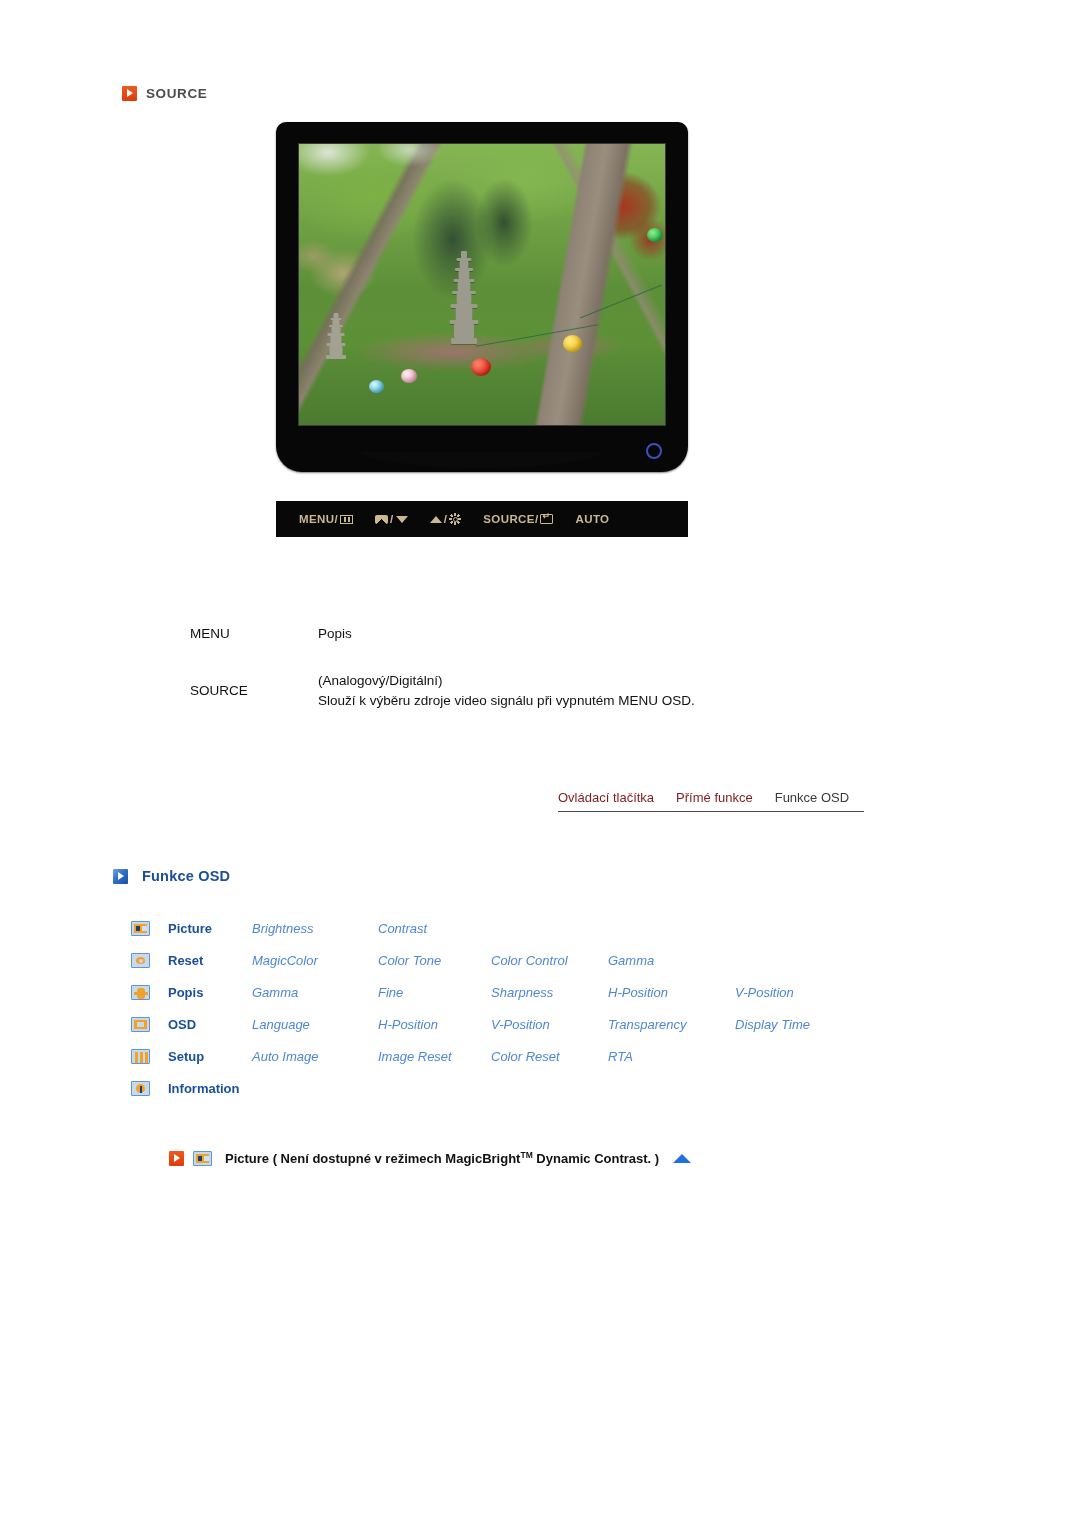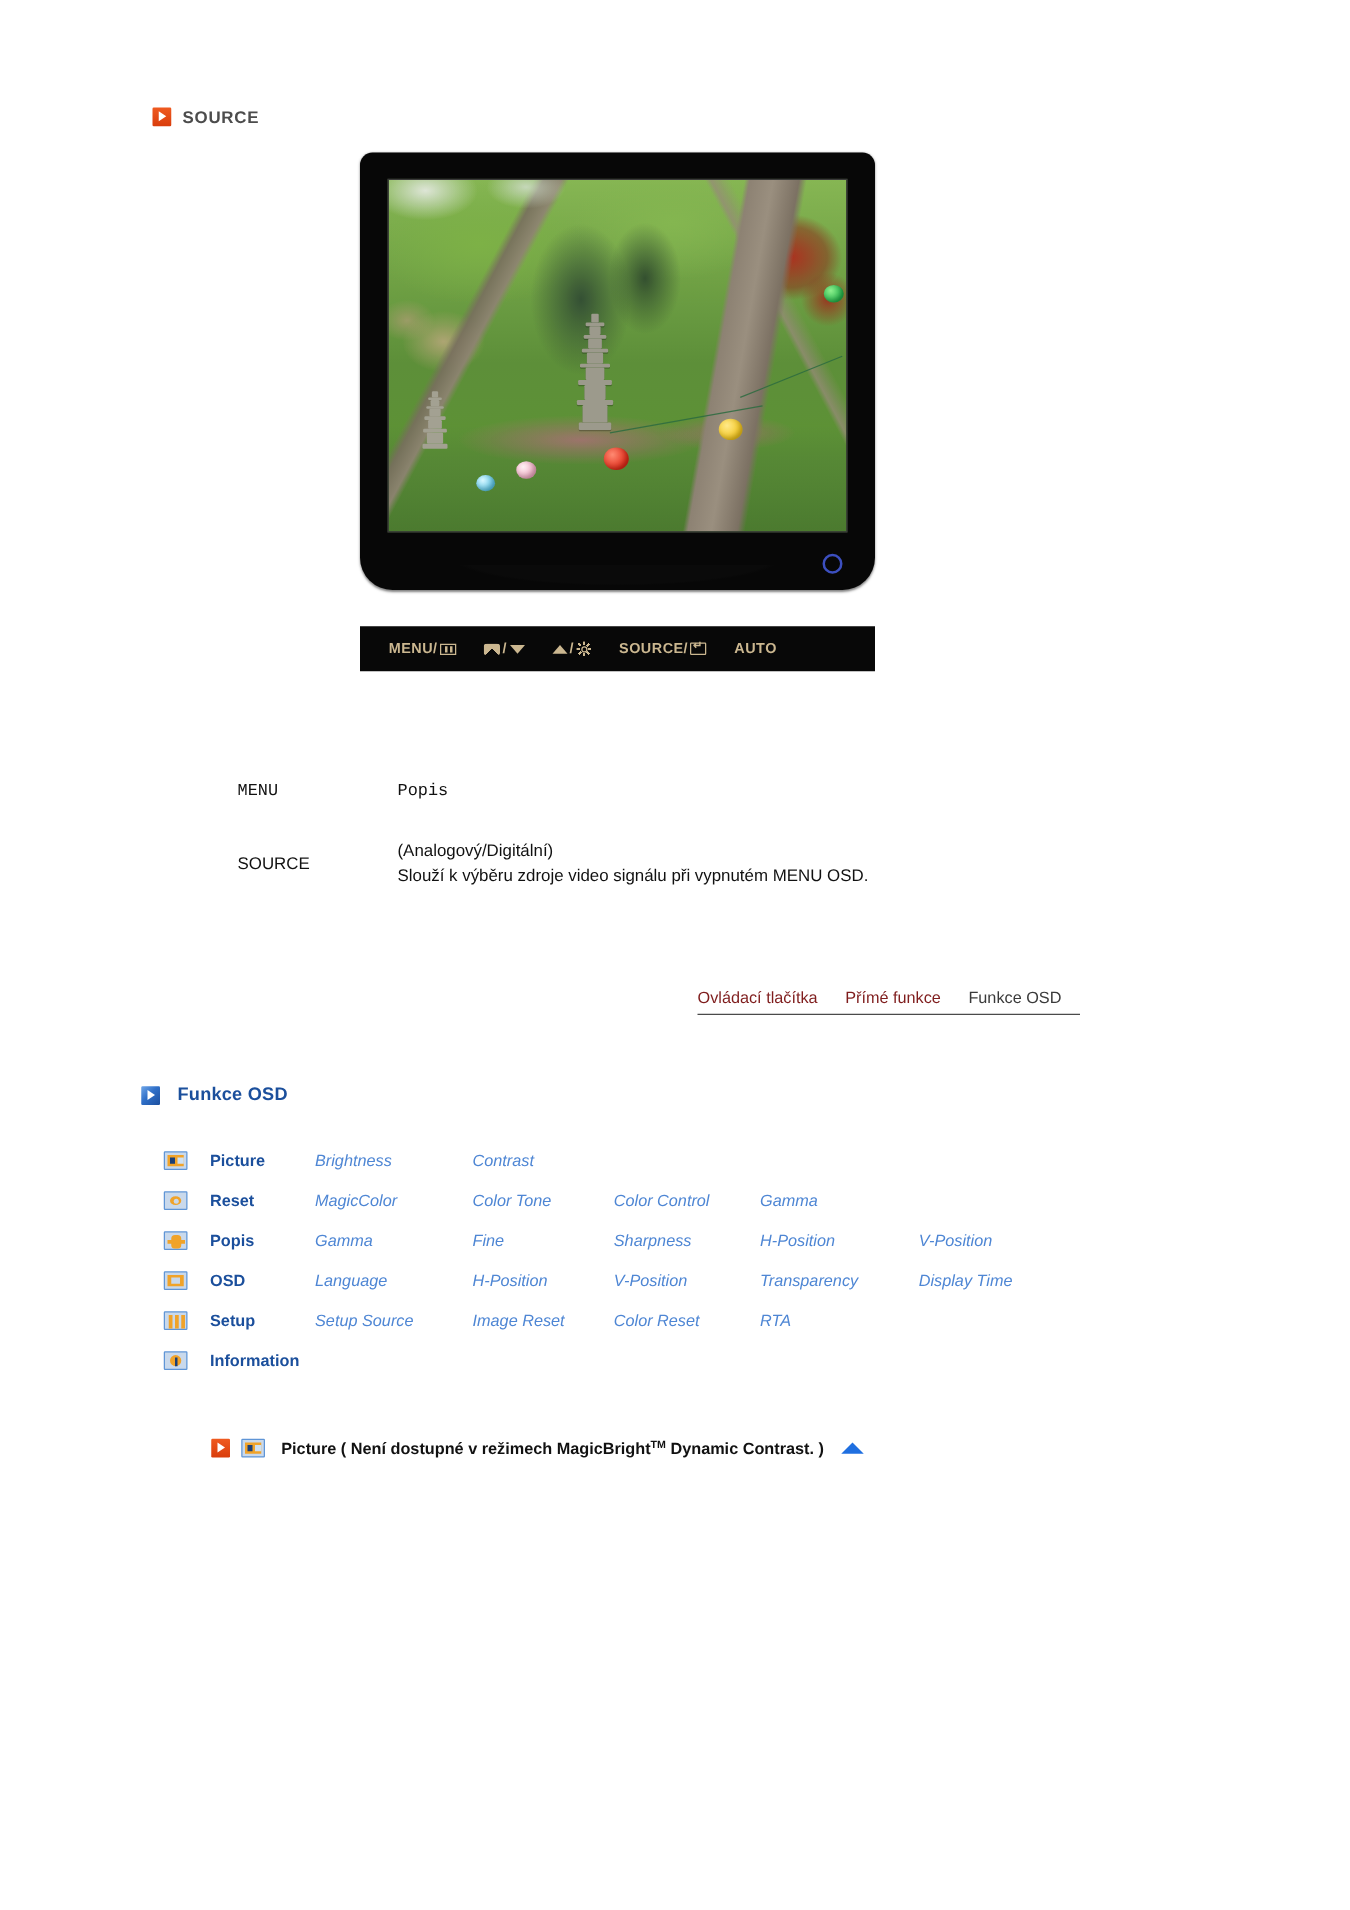--- a/index.html
+++ b/index.html
@@ -47,21 +47,21 @@
   .source-title {
     font-size: 13.5px;
     font-weight: bold;
     letter-spacing: 0.6px;
     color: #4c4c4c;
   }
 
   
   .monitor-wrap {
     position: absolute;
-    left: 288px;
+    left: 276px;
     top: 122px;
     width: 412px;
     height: 420px;
   }
   .monitor-body {
     position: absolute;
     left: 0; top: 0;
     width: 412px;
     height: 350px;
     background: #070707;
@@ -271,21 +271,21 @@
 
   
   .desc-table {
     position: absolute;
     left: 190px;
     top: 626px;
     width: 700px;
     font-size: 13.5px;
     color: #111;
   }
-  .desc-head { display: flex; font-family: Liberation Mono, monospace; }
+  .desc-head { display: flex; }
   .desc-head .c1 { width: 128px; }
   .desc-row { display: flex; margin-top: 30px; align-items: flex-start; }
   .desc-row .c1 { width: 128px; padding-top: 12px; }
   .desc-row .c2 { flex: 1; line-height: 1.45; }
 
   
   .tabs {
     position: absolute;
     left: 558px;
     top: 790px;
@@ -578,21 +578,21 @@
     <span class="osd-sub">Display Time</span>
   </div>
 
   <div class="osd-row">
     <span class="osd-icon ic-setup">
         <i class="sh a"></i>
         <i class="sh b"></i>
         <i class="sh c"></i>
       </span>
     <span class="osd-name">Setup</span>
-    <span class="osd-sub w1">Setup Source</span>
+    <span class="osd-sub w1">Auto Image</span>
     <span class="osd-sub w2">Image Reset</span>
     <span class="osd-sub w3">Color Reset</span>
     <span class="osd-sub w4">RTA</span>
   </div>
 
   <div class="osd-row">
     <span class="osd-icon ic-info">
         <i class="sh a"></i>
         <i class="sh b"></i>
       </span>

